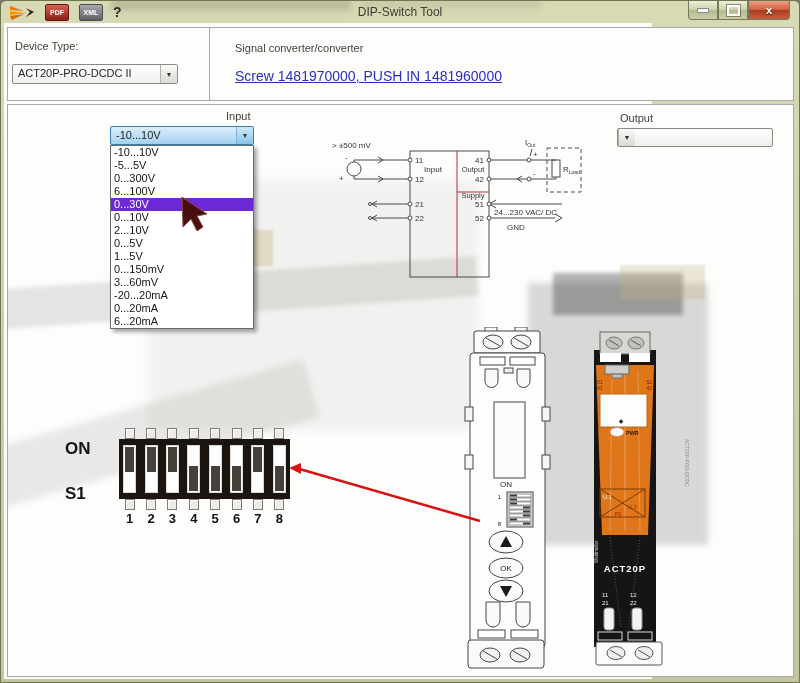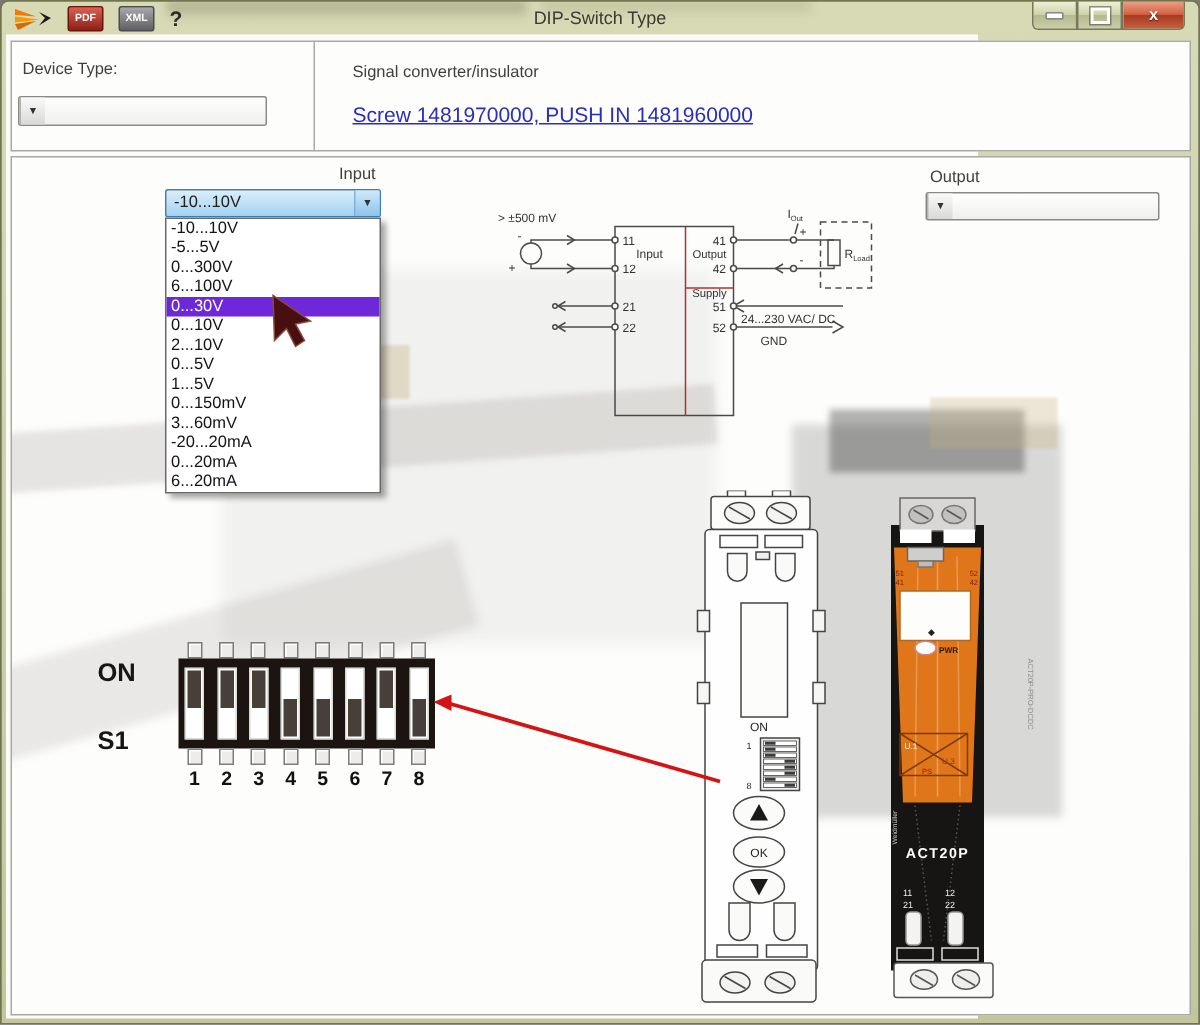--- a/index.html
+++ b/index.html
@@ -81,43 +81,44 @@
       <svg width="26" height="17">
         <polygon points="1,2 15,7 1,6" fill="#ef7c00"></polygon>
         <polygon points="1,7 17,9 1,11" fill="#f59a00"></polygon>
         <polygon points="1,12 15,10 3,16" fill="#d86a00"></polygon>
         <polygon points="17,4 25,8 17,13 21,8" fill="#1c1c1c"></polygon>
       </svg>
       <div class="file-icon pdf">PDF</div>
       <div class="file-icon xml">XML</div>
       <div class="help">?</div>
     </div>
-    <div class="title-text">DIP-Switch Type</div>
+    <div class="title-text">DIP-Switch Tool</div>
     <div class="cap-group">
       <div class="cap min">
           <div class="glyph-min"></div>
         </div>
       <div class="cap max">
           <div class="glyph-max"></div>
         </div>
       <div class="cap close">x</div>
     </div>
   </div>
 
   <div class="content">
 
     <div class="panel top-panel">
       <div class="top-divider"></div>
       <div class="lbl" style="left:7px;top:12px;">Device Type:</div>
       <div class="combo" style="left:4px;top:36px;width:166px;height:20px;">
+        <div class="val">ACT20P-PRO-DCDC II</div>
         <div class="btn">
             <span>▼</span>
           </div>
       </div>
-      <div class="lbl" style="left:227px;top:14px;">Signal converter/insulator</div>
+      <div class="lbl" style="left:227px;top:14px;">Signal converter/converter</div>
       <div class="link" style="left:227px;top:40px;">Screw 1481970000, PUSH IN 1481960000</div>
     </div>
 
     <div class="panel main-panel">
 
       <div class="bgshape" style="left:140px;top:75px;width:330px;height:250px;background:rgba(140,135,128,.10);border-radius:8px;filter:blur(5px);"></div>
       <div class="bgshape" style="left:-20px;top:168px;width:490px;height:40px;background:rgba(120,116,110,.18);transform:rotate(-4deg);filter:blur(2px);"></div>
       <div class="bgshape" style="left:195px;top:125px;width:70px;height:36px;background:rgba(192,172,120,.35);filter:blur(1px);"></div>
       <div class="bgshape" style="left:520px;top:178px;width:180px;height:262px;background:rgba(70,68,64,.20);filter:blur(3px);"></div>
       <div class="bgshape" style="left:545px;top:168px;width:130px;height:42px;background:rgba(40,40,40,.35);filter:blur(2px);"></div>

